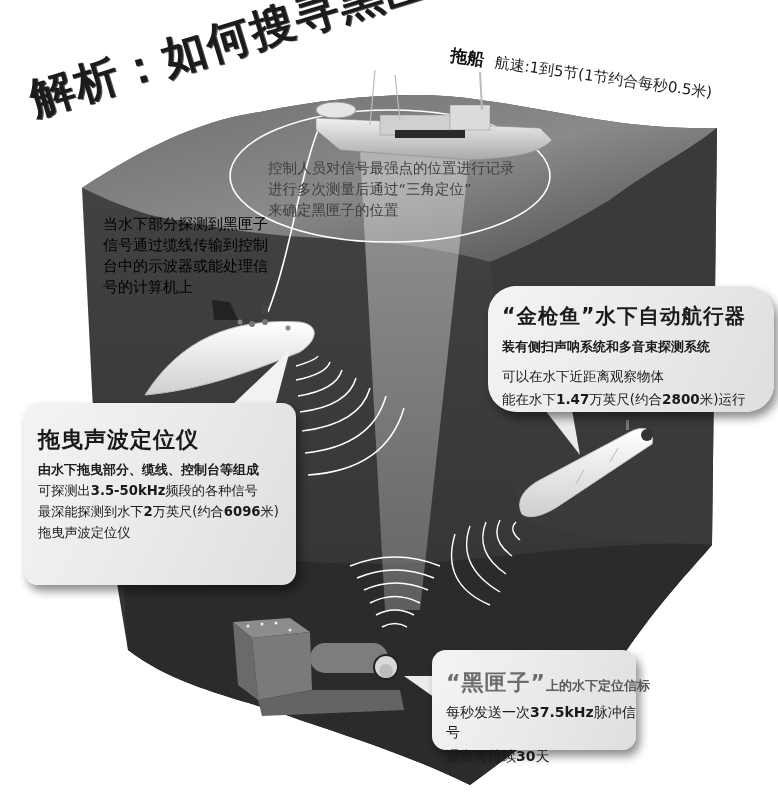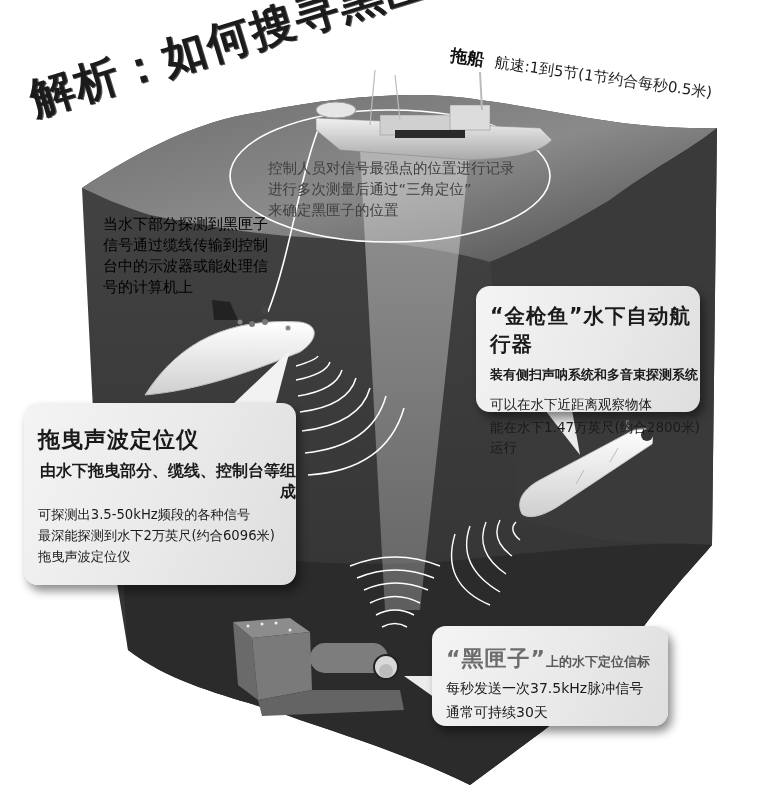--- a/index.html
+++ b/index.html
@@ -22,34 +22,34 @@
   .ellipse-text { left:268px; top:158px; font-size:14.5px; line-height:21px; color:#404040; }
 
   .cable-text { left:103px; top:214px; font-size:15px; line-height:21px; color:#000000; }
 
   .callout {
     background:linear-gradient(115deg,#f4f4f4 0%, #e9e9e9 55%, #dedede 100%);
     border-radius:14px; box-shadow:4px 6px 10px rgba(0,0,0,0.45);
   }
   .c-tow { left:24px; top:403px; width:272px; height:182px; }
   .c-tow .h { font-size:22px; font-weight:bold; color:#1a1a1a; margin:22px 0 0 14px; letter-spacing:1px; }
-  .c-tow .b { font-size:16px; font-weight:bold; margin:6px 0 0 14px;text-align:right; }
+  .c-tow .b { font-size:13px; font-weight:bold; margin:6px 0 0 14px; }
   .c-tow .l { font-size:13.2px; margin:3px 0 0 14px; line-height:18px; }
 
-  .c-auv { left:476px; top:286px; width:224px; height:126px; }
+  .c-auv { left:488px; top:286px; width:286px; height:126px;border-radius:28px; }
   .c-auv .h { font-size:20.5px; font-weight:bold; margin:16px 0 0 14px; letter-spacing:1px; color:#1b1b1b; }
   .c-auv .b { font-size:13px; font-weight:bold; margin:8px 0 10px 14px; }
   .c-auv .l { font-size:13.5px; margin:3px 0 0 14px; line-height:20px; }
 
-  .c-box { left:432px; top:626px; width:236px; height:100px; }
+  .c-box { left:432px; top:650px; width:204px; height:100px; }
   .c-box .h { margin:18px 0 0 14px; white-space:nowrap; }
   .c-box .h .q { font-size:22px; font-weight:bold; color:#6d6d6d; letter-spacing:1px; }
   .c-box .h .s { font-size:13px; font-weight:bold; color:#5a5a5a; }
   .c-box .l { font-size:14px; margin:4px 0 0 14px; line-height:20px; }
-  b.num { font-weight:normal;margin-top:8px; }
+  b.num { font-weight:bold;margin-top:8px; }
 </style>
 </head>
 <body>
 
 <svg class="scene" width="778" height="800" viewBox="0 0 778 800">
   <defs>
     <linearGradient id="surf" x1="0" y1="0" x2="1" y2="1">
       <stop offset="0" stop-color="#6e6e6e"></stop>
       <stop offset="0.5" stop-color="#8a8a8a"></stop>
       <stop offset="1" stop-color="#4b4b4b"></stop>

